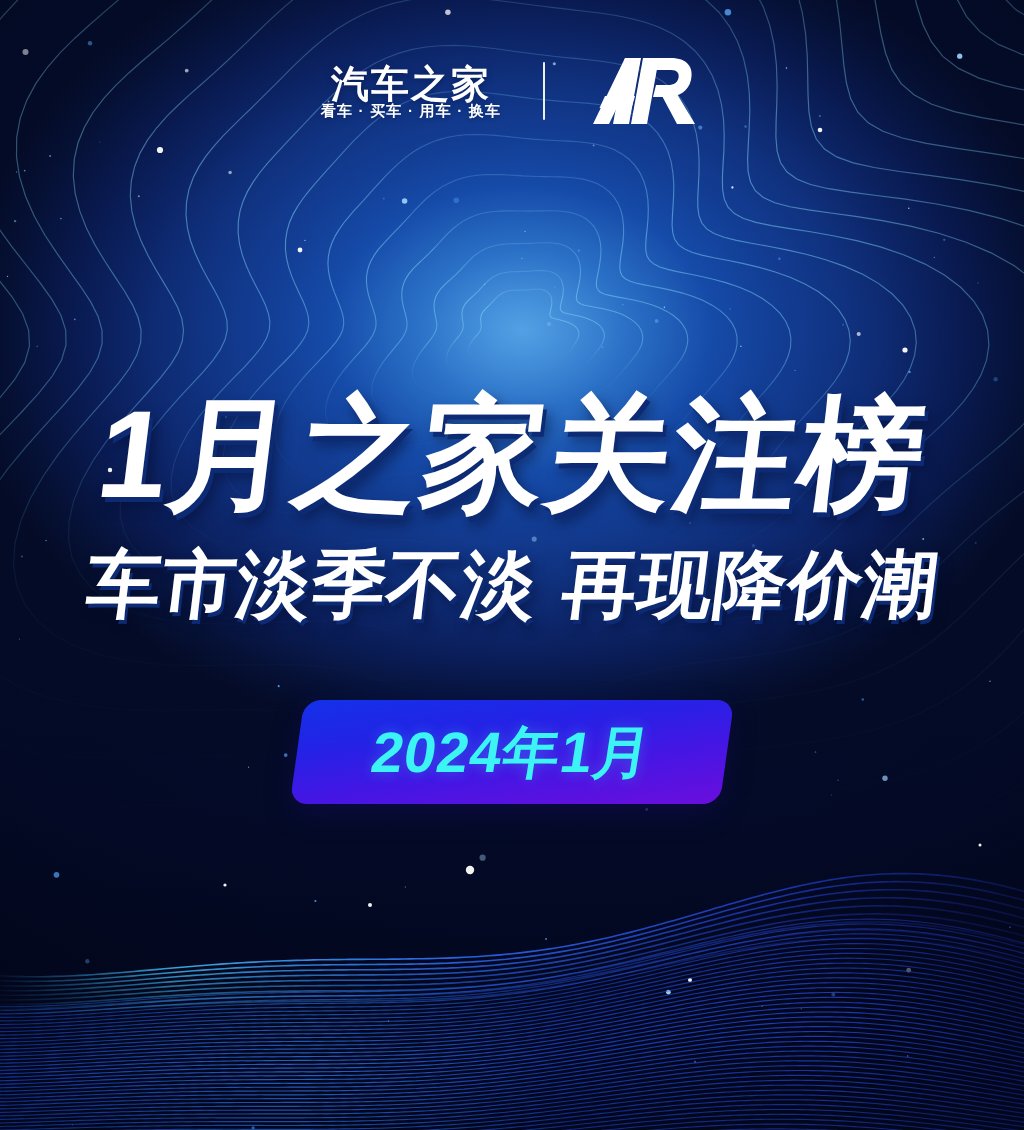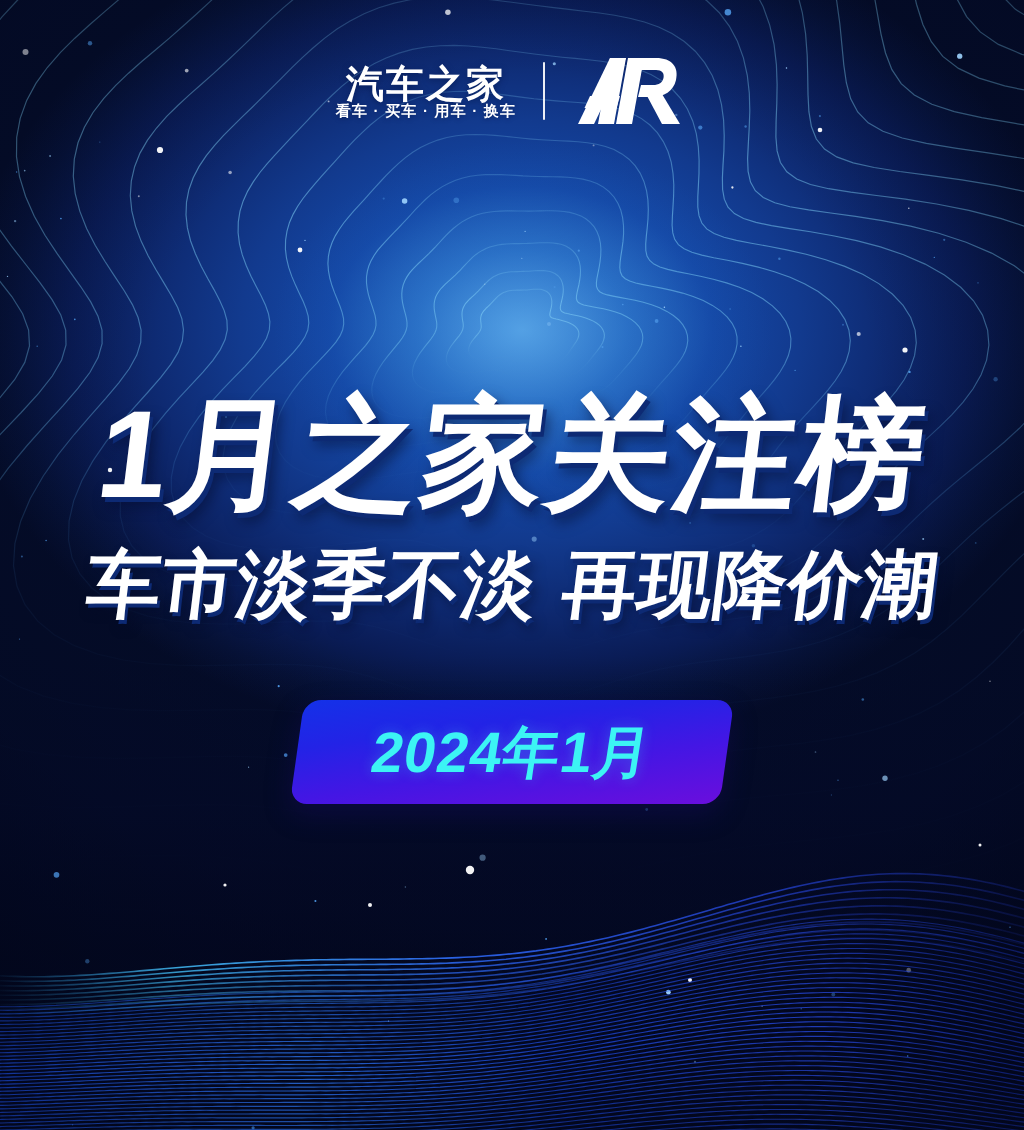--- a/index.html
+++ b/index.html
@@ -21,21 +21,21 @@
     background:
       radial-gradient(ellipse 900px 760px at 512px 380px, rgba(0,0,0,0) 40%, rgba(3,8,32,.35) 72%, rgba(2,6,26,.80) 100%),
       linear-gradient(to bottom, rgba(4,10,40,0) 58%, rgba(4,10,42,.55) 72%, rgba(3,8,34,.92) 84%, #040a26 100%);
   }
   #contours,#waves,#stars{mix-blend-mode:normal;}
   #waves{bottom:0;top:auto;height:260px;width:1024px;}
 
   
   #header{
     position:absolute;left:0;top:46px;width:1024px;height:90px;
-    display:flex;align-items:center;justify-content:center;gap:1px;
+    display:flex;align-items:center;justify-content:center;gap:16px;
   }
   #brand-left{display:flex;flex-direction:column;align-items:center;justify-content:center;padding-right:26px;}
   #brand-left .bl-name{
     color:#fff;font-size:38px;font-weight:700;letter-spacing:2px;line-height:1;
     text-shadow:0 2px 6px rgba(0,20,70,.55);
     font-family:"Liberation Sans","DejaVu Sans",sans-serif;
   }
   #brand-left .bl-tag{
     color:#fff;font-size:15px;font-weight:700;letter-spacing:1.2px;margin-top:0;line-height:1;
     text-shadow:0 1px 4px rgba(0,20,70,.5);

